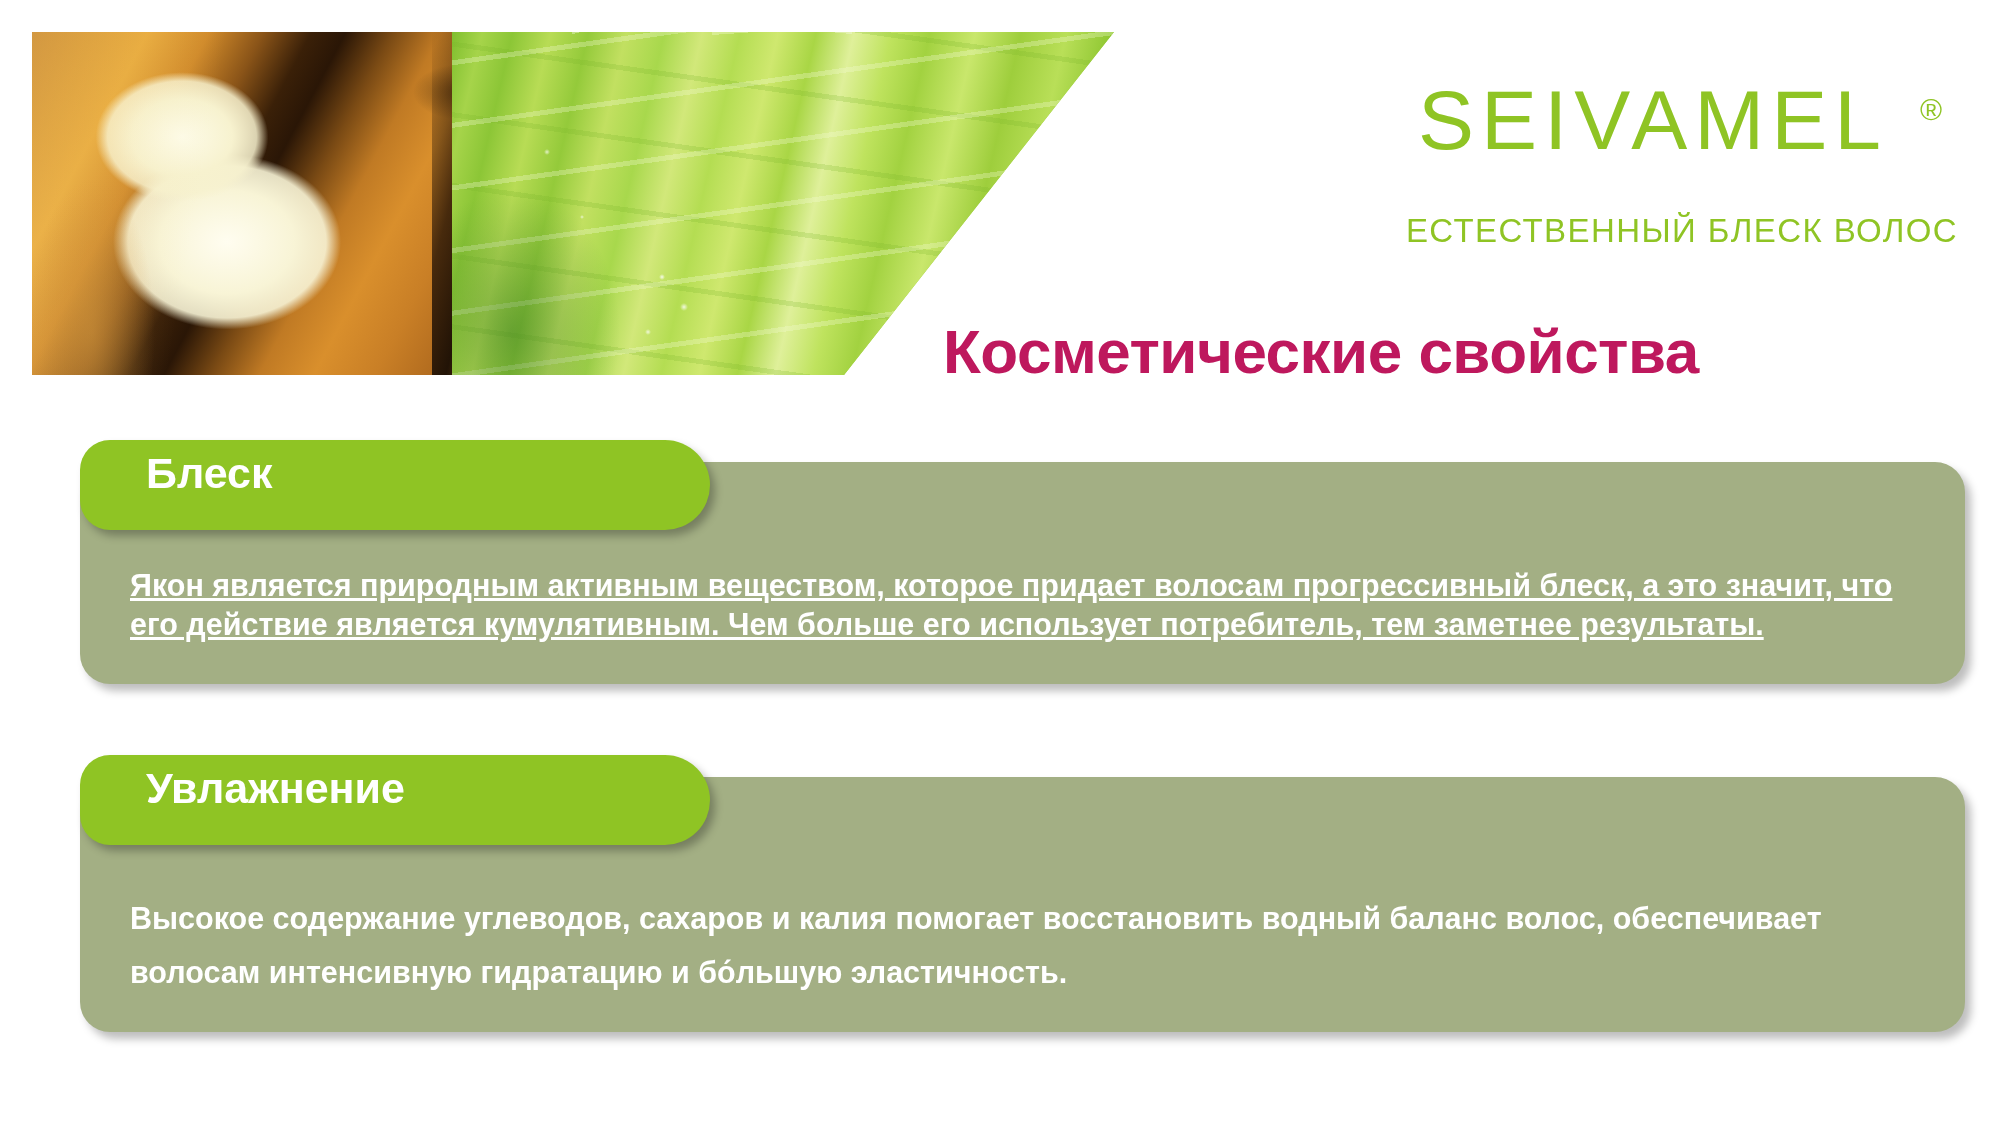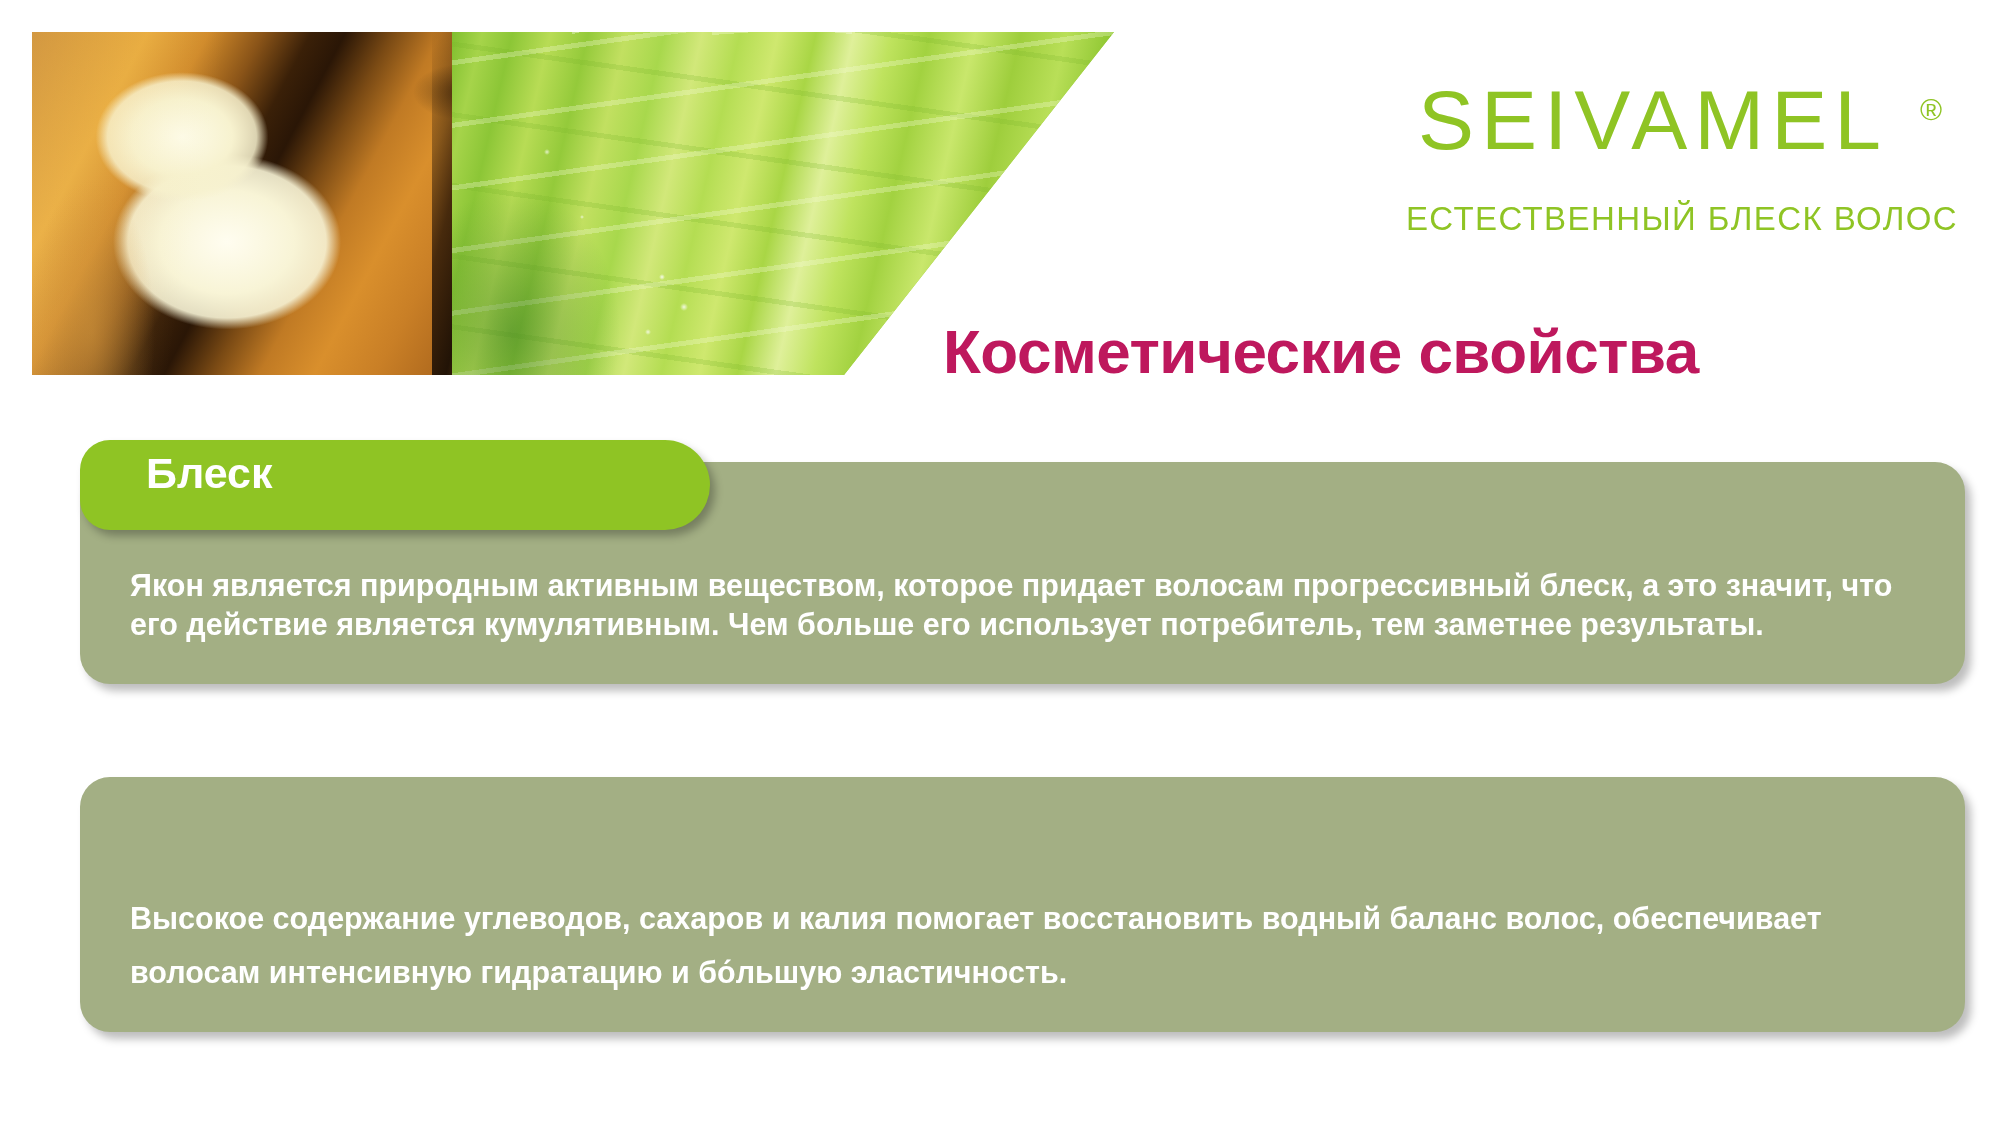--- a/index.html
+++ b/index.html
@@ -122,21 +122,21 @@
     color:#8FC424;
     font-weight:300;
     white-space:nowrap;
   }
   .logo-reg {
     font-size:30px;
     vertical-align:super;
     letter-spacing:0;
   }
   .logo-tag {
-    margin-top:8px;
+    margin-top:20px;
     font-size:33px;
     letter-spacing:1.4px;
     color:#8FC424;
     font-weight:400;
     white-space:nowrap;
   }
 
   
   .page-title {
     position:absolute;
@@ -180,21 +180,21 @@
 
   .card-body {
     position:absolute;
     left:34px;
     right:46px;
     top:88px;
     color:#ffffff;
     font-size:30.5px;
     font-weight:bold;
   }
-  #card-1 .card-body { line-height:1.28; }
+  #card-1 .card-body { line-height:1.28;text-decoration:underline; }
   #card-2 .card-body { line-height:1.78; top:98px; }
 </style>
 </head>
 <body>
 
 <div class="slide">
 
   <div class="banner">
     <div class="photo-roots"></div>
     <div class="photo-seam"></div>
@@ -209,16 +209,19 @@
   <div class="page-title">Косметические свойства</div>
 
   <div class="card" id="card-1">
     <div class="card-header">
       <span class="card-header-label">Блеск</span>
     </div>
     <div class="card-body">Якон является природным активным веществом, которое придает волосам прогрессивный блеск, а это значит, что его действие является кумулятивным. Чем больше его использует потребитель, тем заметнее результаты.</div>
   </div>
 
   <div class="card" id="card-2">
+    <div class="card-header">
+      <span class="card-header-label">Увлажнение</span>
+    </div>
     <div class="card-body">Высокое содержание углеводов, сахаров и калия помогает восстановить водный баланс волос, обеспечивает волосам интенсивную гидратацию и бо́льшую эластичность.</div>
   </div>
 
 </div>
 
 </body></html>

